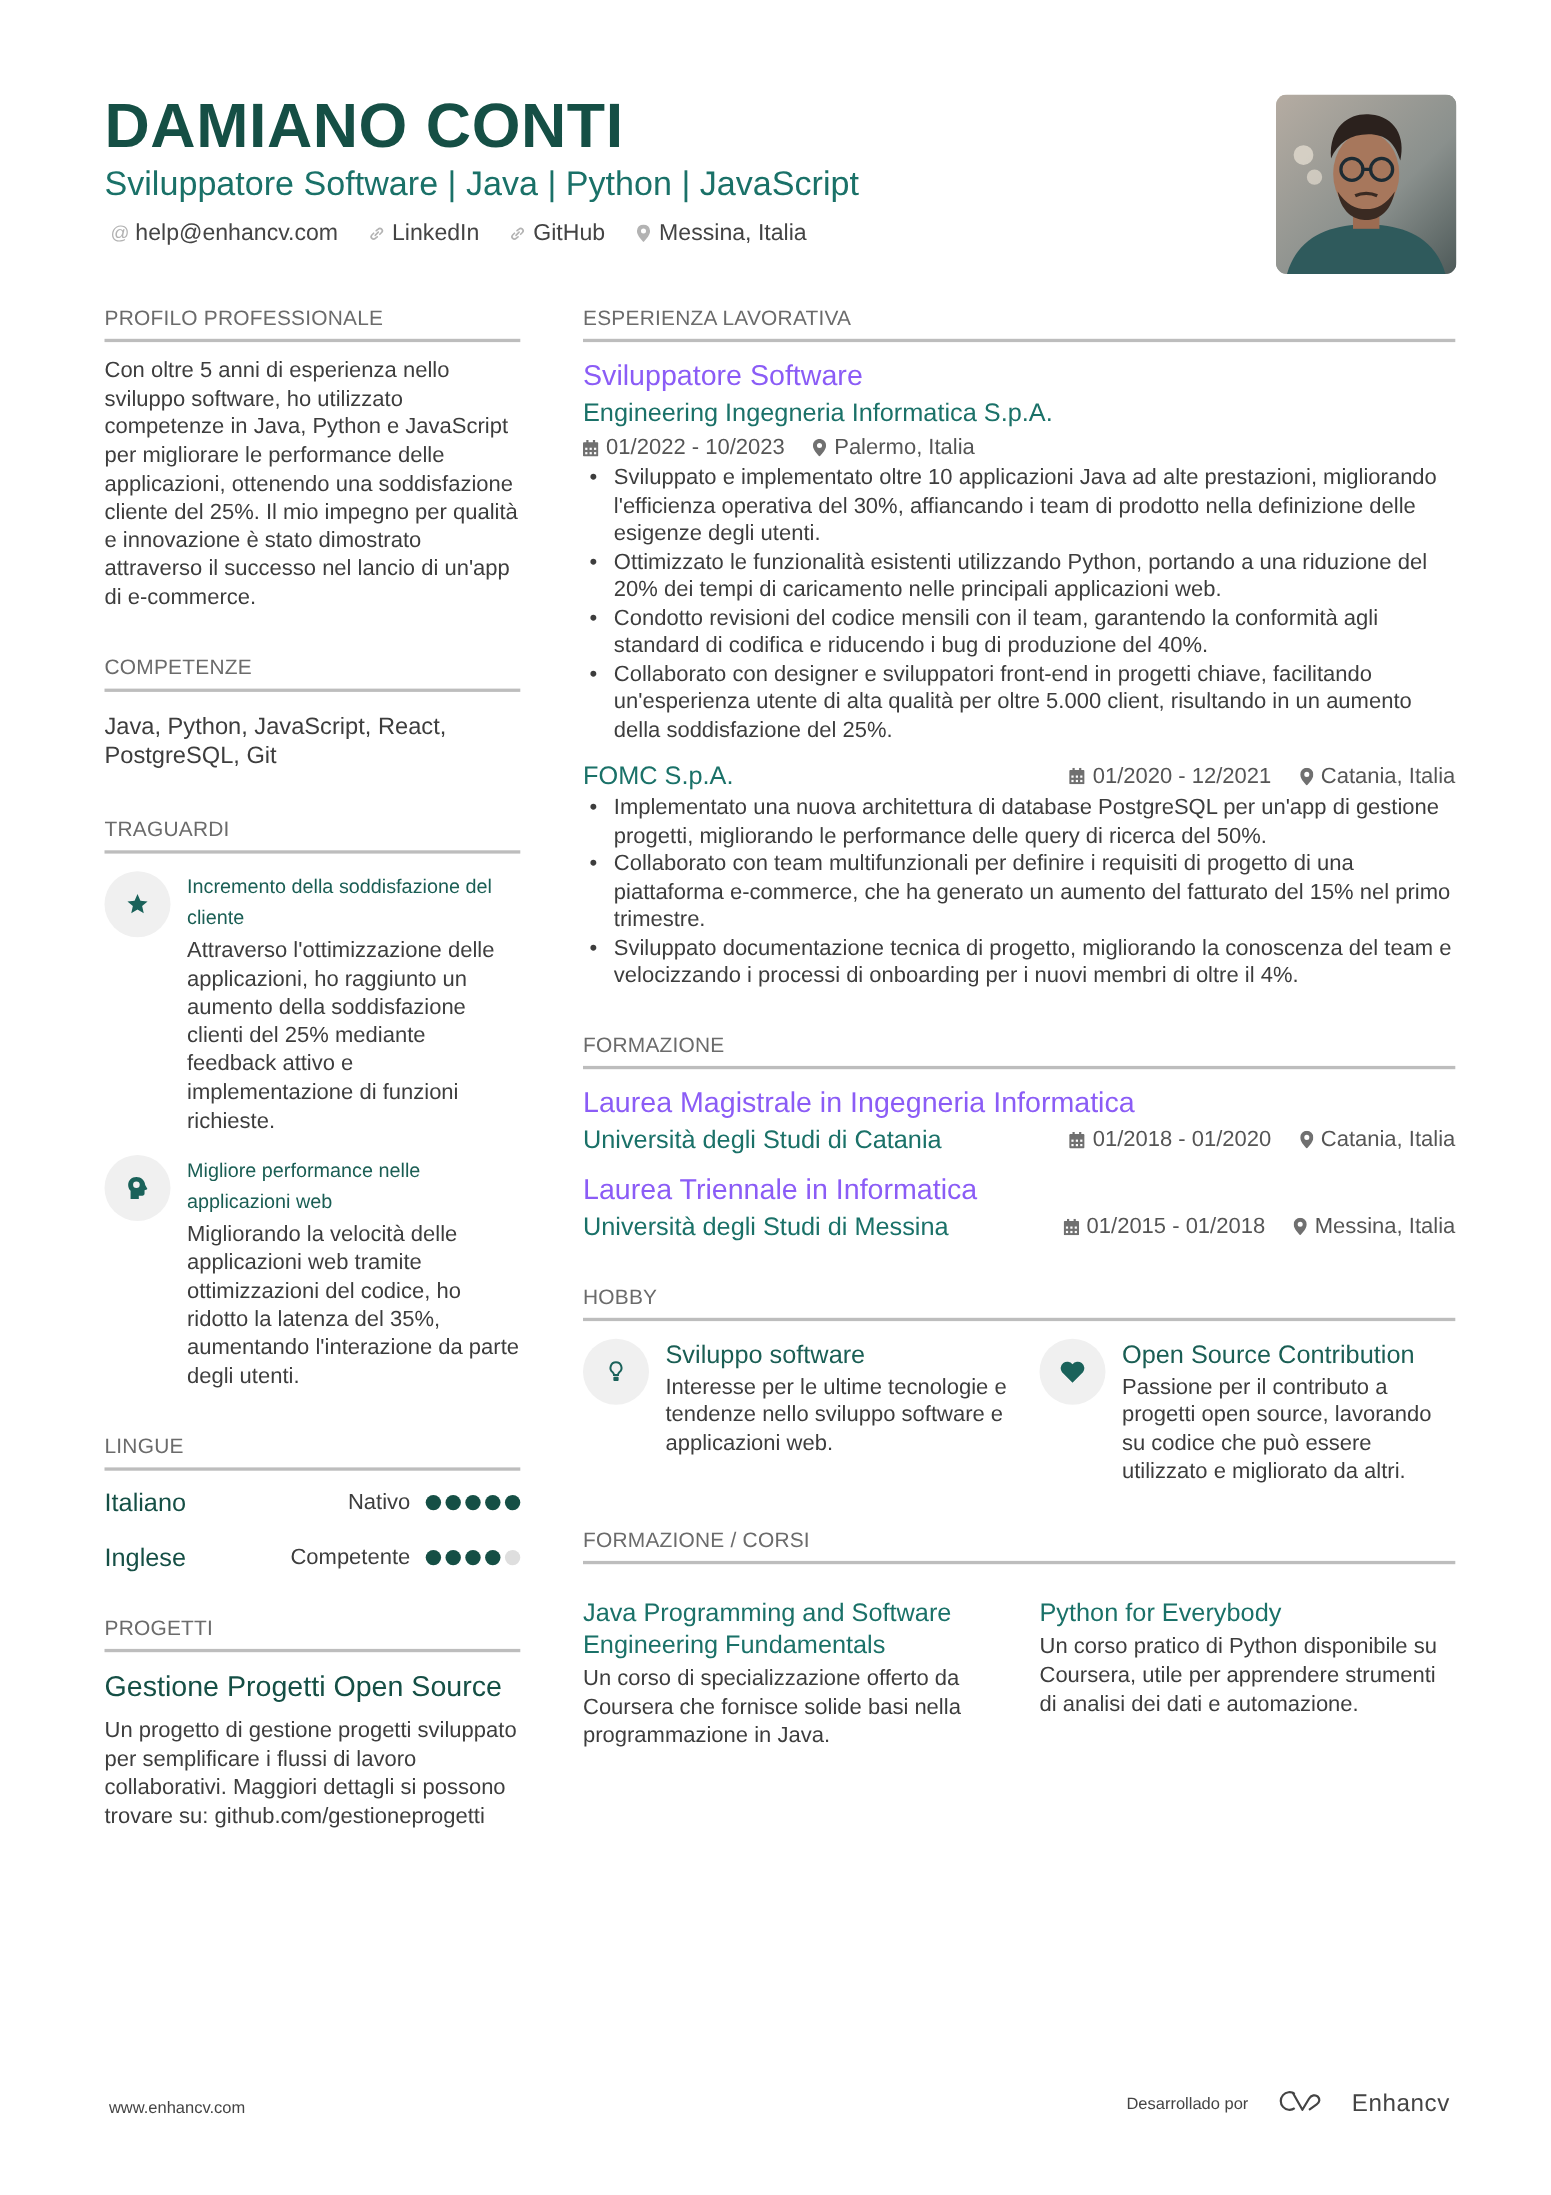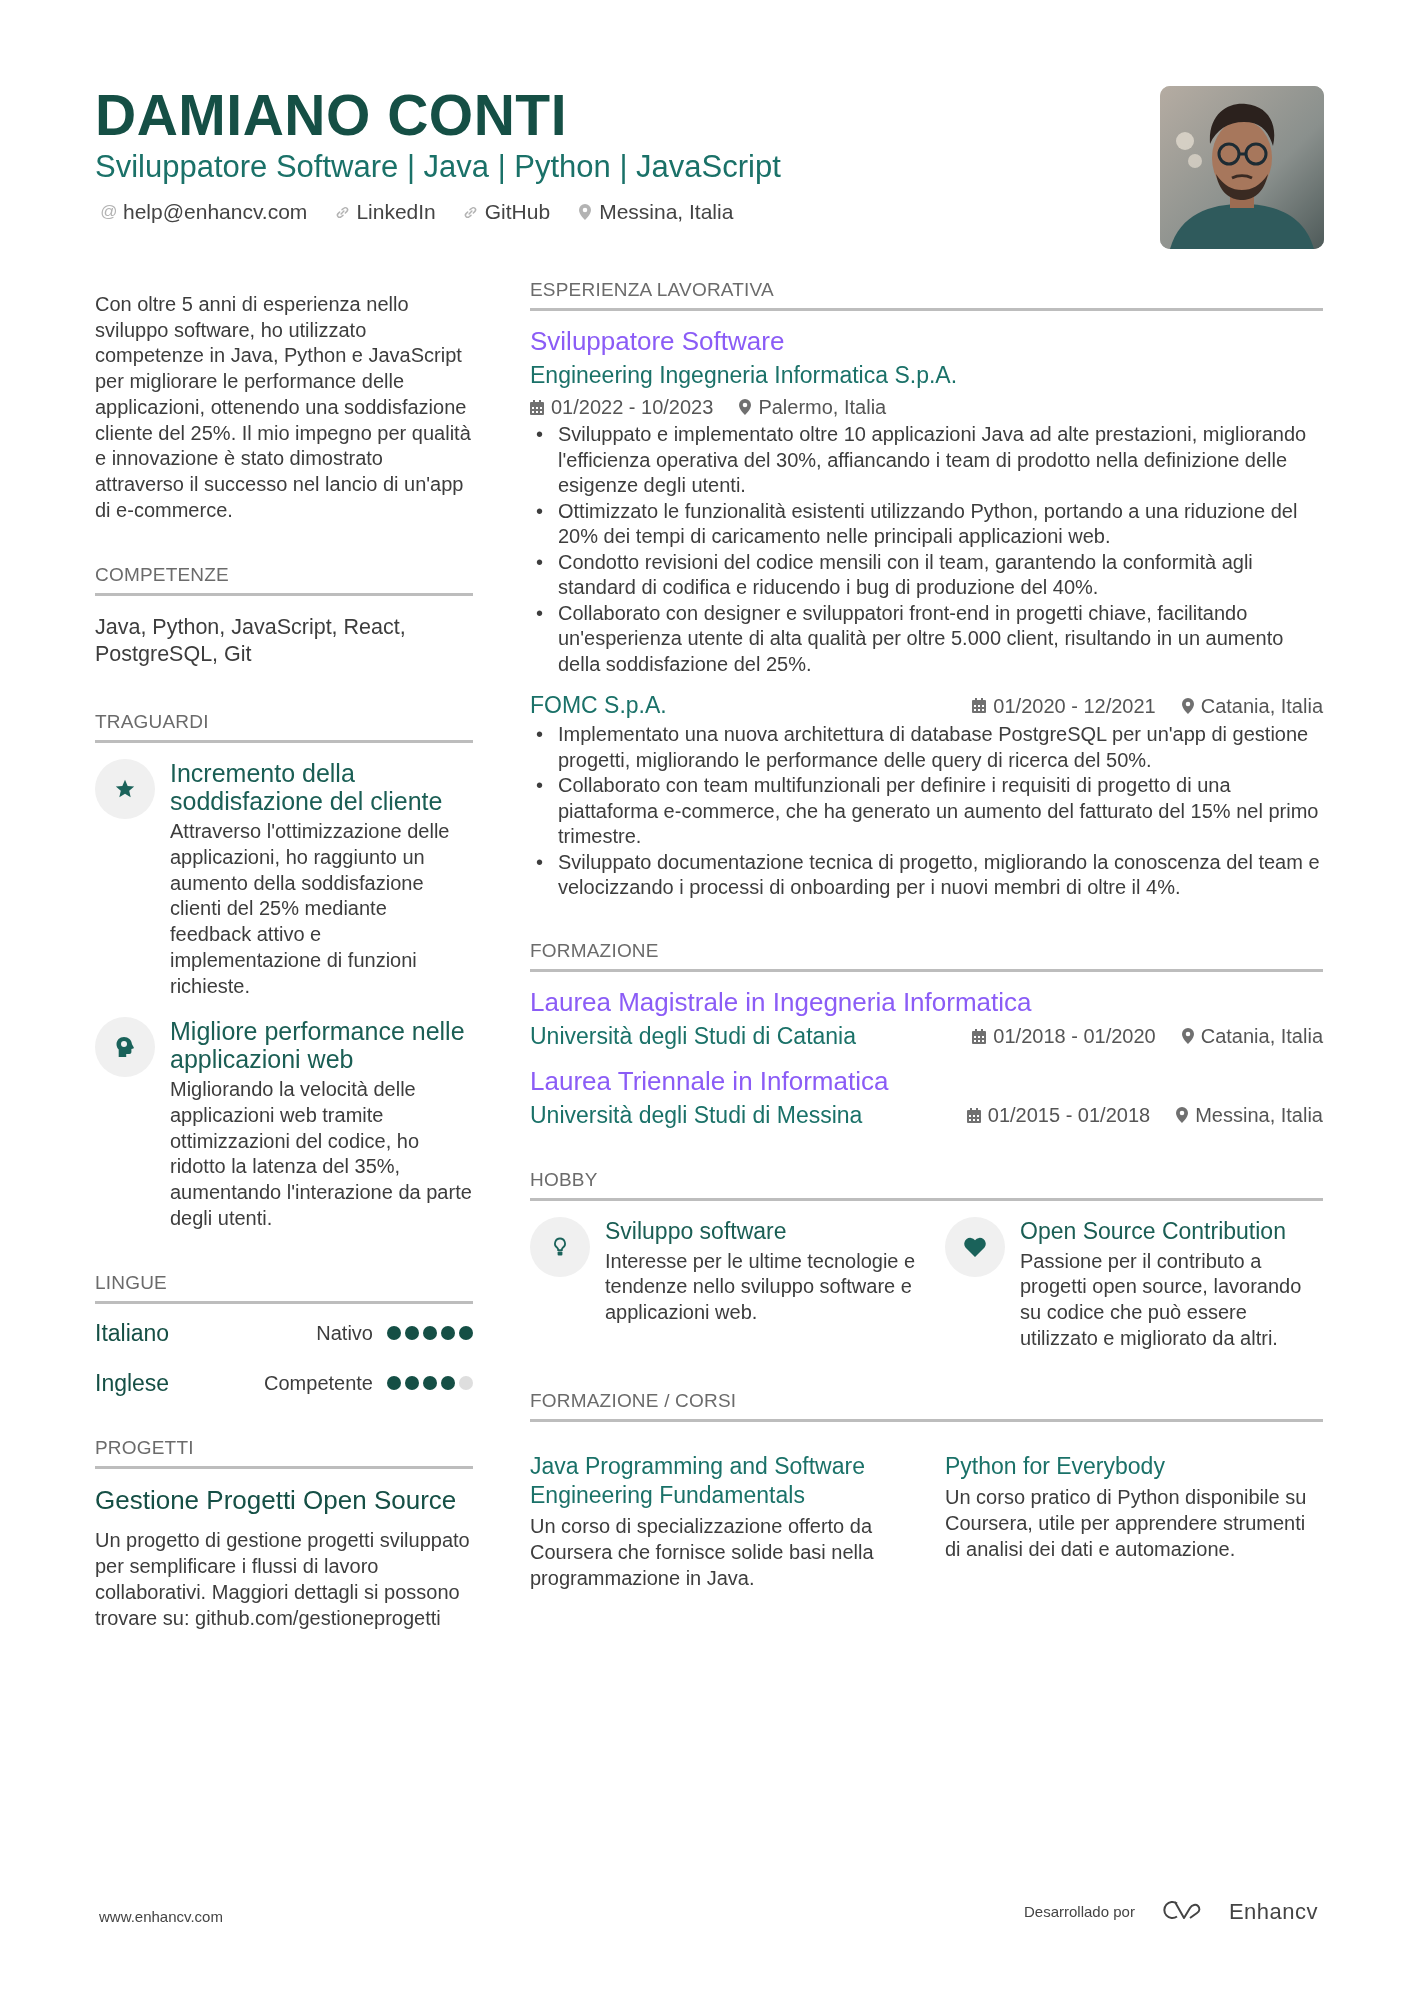--- a/index.html
+++ b/index.html
@@ -29,21 +29,21 @@
 
   .body-text { font-size: 20px; line-height: 25.7px; color: #3d3d3d; }
 
   
   .profile .body-text { margin-top: 14px; }
   .sec { margin-bottom: 0; }
 
   
   .ach { display: flex; gap: 15px; margin-top: 18px; }
   .ach-icon { flex: 0 0 60px; width: 60px; height: 60px; border-radius: 50%; background: #f0f0f0; display: flex; align-items: center; justify-content: center; color: #1a625a; }
-  .ach-title { font-size: 25px; line-height: 28px; color: #1a5e54; }
+  .ach-title { font-size: 18px; line-height: 28px; color: #1a5e54; }
   .ach-desc { font-size: 20px; line-height: 25.7px; color: #3d3d3d; margin-top: 4px; }
 
   
   .lang { display: flex; align-items: center; justify-content: space-between; height: 50px; }
   .lang-name { font-size: 23px; color: #154f45; }
   .lang-right { display: flex; align-items: center; gap: 14px; font-size: 20px; color: #3d3d3d; }
   .dots { display: flex; gap: 4px; }
   .dot { width: 14px; height: 14px; border-radius: 50%; background: #154f45; }
   .dot.off { background: #dedede; }
 
@@ -128,20 +128,21 @@
       <circle cx="69" cy="68" r="10" fill="none" stroke="#1d2b33" stroke-width="3"></circle>
       <circle cx="96" cy="68" r="10" fill="none" stroke="#1d2b33" stroke-width="3"></circle>
       <line x1="79" y1="68" x2="86" y2="68" stroke="#1d2b33" stroke-width="3"></line>
       <path d="M72 92 C78 89 86 89 92 92" stroke="#3a2a22" stroke-width="3" fill="none"></path>
     </svg>
   </div>
 
   <div class="left">
 
     <div class="sec profile">
+      <div class="sec-title">PROFILO PROFESSIONALE</div>
       <div class="body-text">Con oltre 5 anni di esperienza nello sviluppo software, ho utilizzato competenze in Java, Python e JavaScript per migliorare le performance delle applicazioni, ottenendo una soddisfazione cliente del 25%. Il mio impegno per qualità e innovazione è stato dimostrato attraverso il successo nel lancio di un'app di e-commerce.</div>
     </div>
 
     <div class="sec" style="margin-top:40px;">
       <div class="sec-title">COMPETENZE</div>
       <div class="body-text" style="margin-top:18px;font-size:21.5px;line-height:27px;">Java, Python, JavaScript, React, PostgreSQL, Git</div>
     </div>
 
     <div class="sec" style="margin-top:42px;">
       <div class="sec-title">TRAGUARDI</div>

